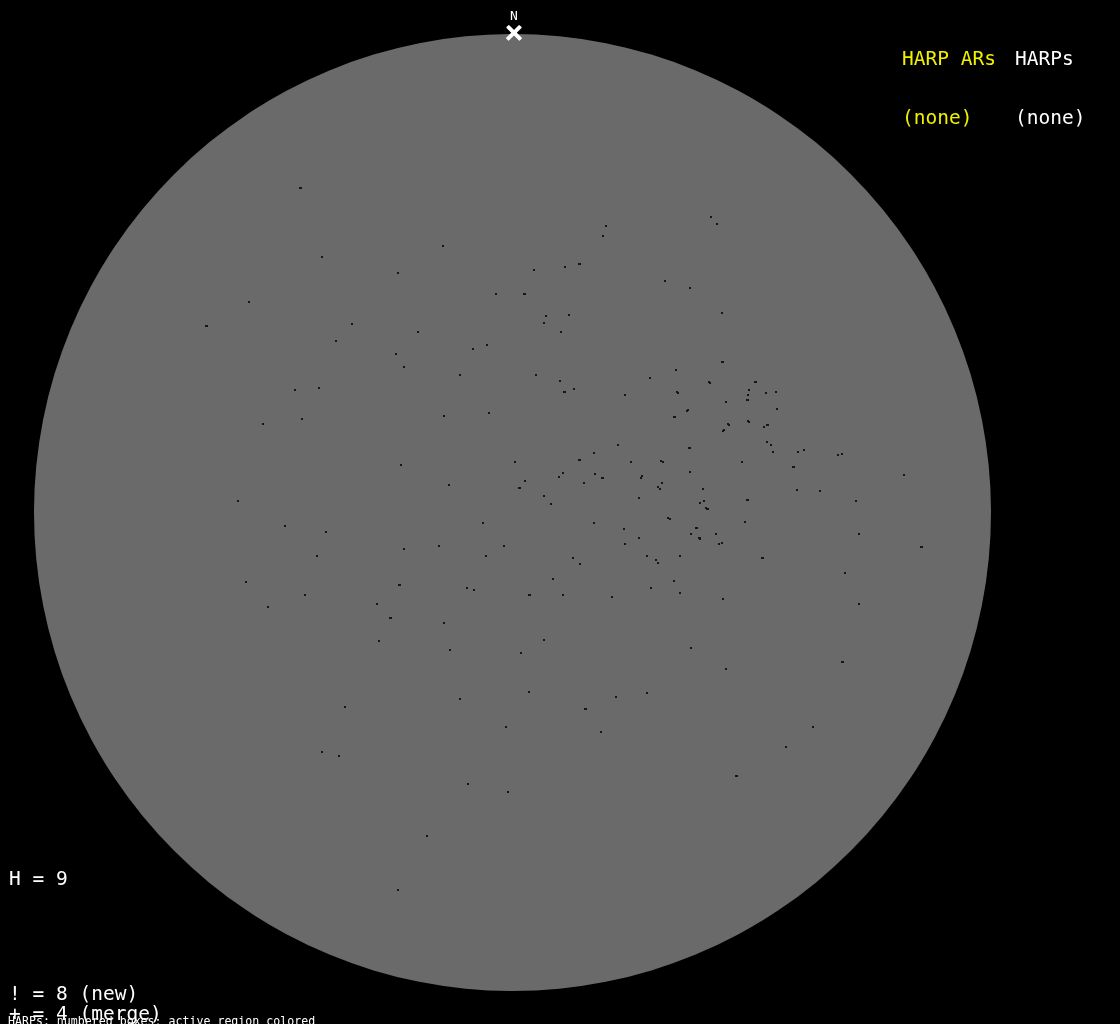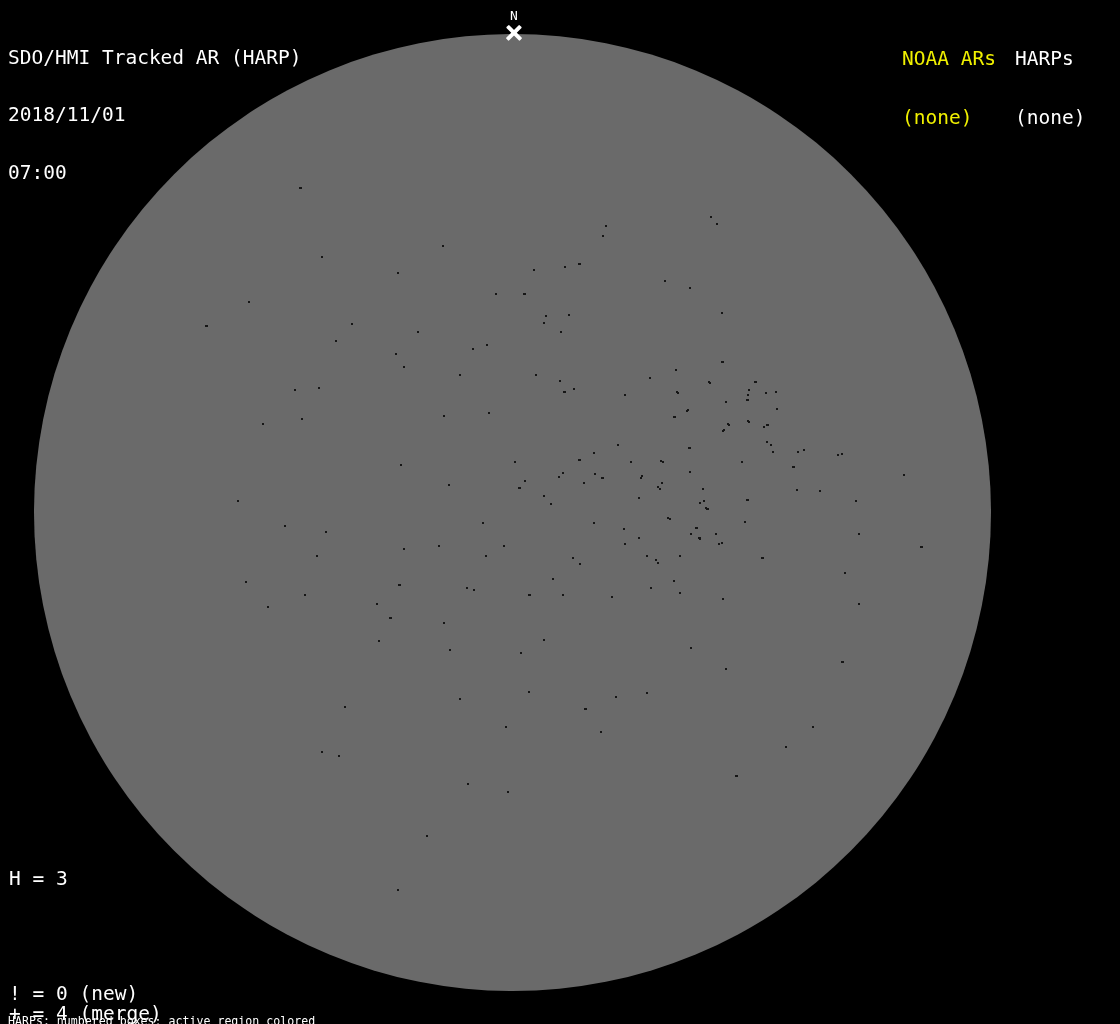--- a/index.html
+++ b/index.html
@@ -293,45 +293,40 @@
       <span class="speckle" style="left: 785px; top: 746px; background: rgb(22, 22, 22);"></span>
       <span class="speckle" style="left: 321px; top: 751px; background: rgb(22, 22, 22);"></span>
       <span class="speckle" style="left: 338px; top: 755px; background: rgb(22, 22, 22);"></span>
       <span class="speckle" style="left: 735px; top: 775px; width: 3px; background: rgb(22, 22, 22);"></span>
       <span class="speckle" style="left: 467px; top: 783px; background: rgb(22, 22, 22);"></span>
       <span class="speckle" style="left: 507px; top: 791px; background: rgb(22, 22, 22);"></span>
       <span class="speckle" style="left: 426px; top: 835px; background: rgb(22, 22, 22);"></span>
       <span class="speckle" style="left: 397px; top: 889px; background: rgb(22, 22, 22);"></span>
     </div>
 
-  <div class="block" id="title-block">
-    <div>SDO/HMI Tracked AR (HARP)</div>
-    <div>2018/11/01</div>
-    <div>07:00</div>
-  </div>
 
   <div class="block" id="noaa-block">
-    <div>NOAA ARs</div>
+    <div>HARP ARs</div>
     <div>(none)</div>
   </div>
   <div class="block" id="harps-block">
     <div>HARPs</div>
     <div>(none)</div>
   </div>
 
   <div class="block" id="north-label">N</div>
   <div class="abs" id="north-x">
     <div class="xbar a"></div>
     <div class="xbar b"></div>
   </div>
 
   <div class="block" id="legend-block">
-    <div>H = 3</div>
+    <div>H = 9</div>
     <div class="legend-spacer"></div>
-    <div id="legend-items"><div>! = 0 (new)</div><div>+ = 4 (merge)</div><div>( = 0 (pad before)</div></div>
+    <div id="legend-items"><div>! = 8 (new)</div><div>+ = 4 (merge)</div><div>( = 0 (pad before)</div></div>
   </div>
 
   <div class="block" id="footer-block">
     <div>HARPs: numbered boxes; active region colored</div>
     
   </div>
 
 </div>
 
 </body></html>

